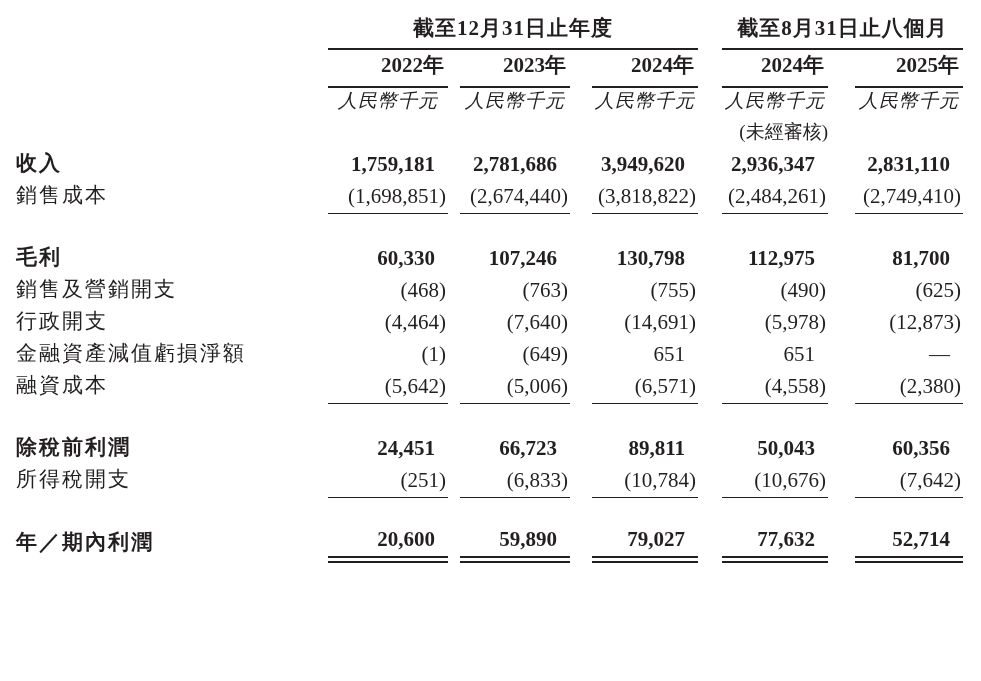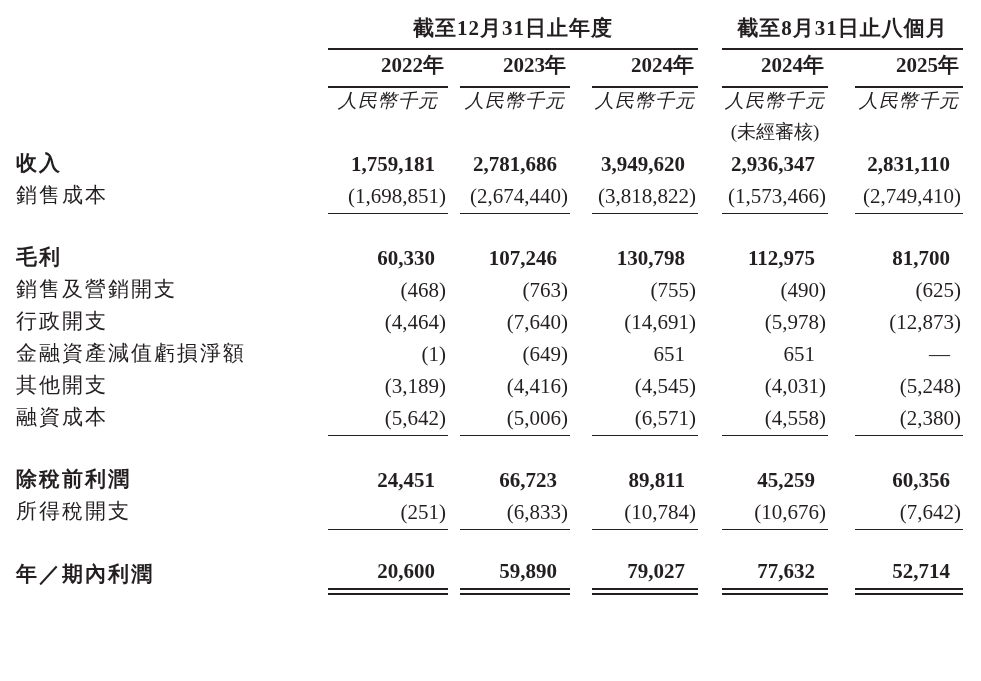--- a/index.html
+++ b/index.html
@@ -42,21 +42,21 @@
     margin-top: 41px;
   }
   tr.h-unit td { height: 32px; padding-bottom: 5px; }
   td.unit {
     text-align: center;
     font-style: italic;
     font-size: 19px;
     letter-spacing: 1px;
   }
   tr.h-note td { height: 28px; padding-bottom: 4px; }
-  td.note { text-align: center; font-size: 19px; }
+  td.note { text-align: right; font-size: 19px; }
 
   
   tr.datarow td { height: 31px; padding-bottom: 4px; font-size: 21px; }
   tr.spacer td { height: 30px; }
   td.lbl { letter-spacing: 2px; }
   td.num { text-align: right; padding-right: 2px; }
   td.num.np { padding-right: 13px; }
   tr.bold td.lbl, tr.bold td.num { font-weight: bold; }
   tr.rule-single td.num { border-bottom: 1.5px solid var(--ink); }
   tr.rule-double td.num { border-bottom: 7px double var(--ink); }
@@ -137,21 +137,21 @@
     <td class="num np">2,831,110</td>
   </tr>
         <tr class="datarow rule-single">
     <td class="lbl">銷售成本</td>
     <td class="num">(1,698,851)</td>
     <td class="gap"></td>
     <td class="num">(2,674,440)</td>
     <td class="gap"></td>
     <td class="num">(3,818,822)</td>
     <td class="gap"></td>
-    <td class="num">(1,573,466)</td>
+    <td class="num">(2,484,261)</td>
     <td class="gap"></td>
     <td class="num">(2,749,410)</td>
   </tr>
         <tr class="spacer">
           <td colspan="10"></td>
         </tr>
         <tr class="datarow bold">
     <td class="lbl">毛利</td>
     <td class="num np">60,330</td>
     <td class="gap"></td>
@@ -192,32 +192,20 @@
     <td class="num">(1)</td>
     <td class="gap"></td>
     <td class="num">(649)</td>
     <td class="gap"></td>
     <td class="num np">651</td>
     <td class="gap"></td>
     <td class="num np">651</td>
     <td class="gap"></td>
     <td class="num np">—</td>
   </tr>
-        <tr class="datarow">
-    <td class="lbl">其他開支</td>
-    <td class="num">(3,189)</td>
-    <td class="gap"></td>
-    <td class="num">(4,416)</td>
-    <td class="gap"></td>
-    <td class="num">(4,545)</td>
-    <td class="gap"></td>
-    <td class="num">(4,031)</td>
-    <td class="gap"></td>
-    <td class="num">(5,248)</td>
-  </tr>
         <tr class="datarow rule-single">
     <td class="lbl">融資成本</td>
     <td class="num">(5,642)</td>
     <td class="gap"></td>
     <td class="num">(5,006)</td>
     <td class="gap"></td>
     <td class="num">(6,571)</td>
     <td class="gap"></td>
     <td class="num">(4,558)</td>
     <td class="gap"></td>
@@ -227,21 +215,21 @@
           <td colspan="10"></td>
         </tr>
         <tr class="datarow bold">
     <td class="lbl">除稅前利潤</td>
     <td class="num np">24,451</td>
     <td class="gap"></td>
     <td class="num np">66,723</td>
     <td class="gap"></td>
     <td class="num np">89,811</td>
     <td class="gap"></td>
-    <td class="num np">45,259</td>
+    <td class="num np">50,043</td>
     <td class="gap"></td>
     <td class="num np">60,356</td>
   </tr>
         <tr class="datarow rule-single">
     <td class="lbl">所得稅開支</td>
     <td class="num">(251)</td>
     <td class="gap"></td>
     <td class="num">(6,833)</td>
     <td class="gap"></td>
     <td class="num">(10,784)</td>

